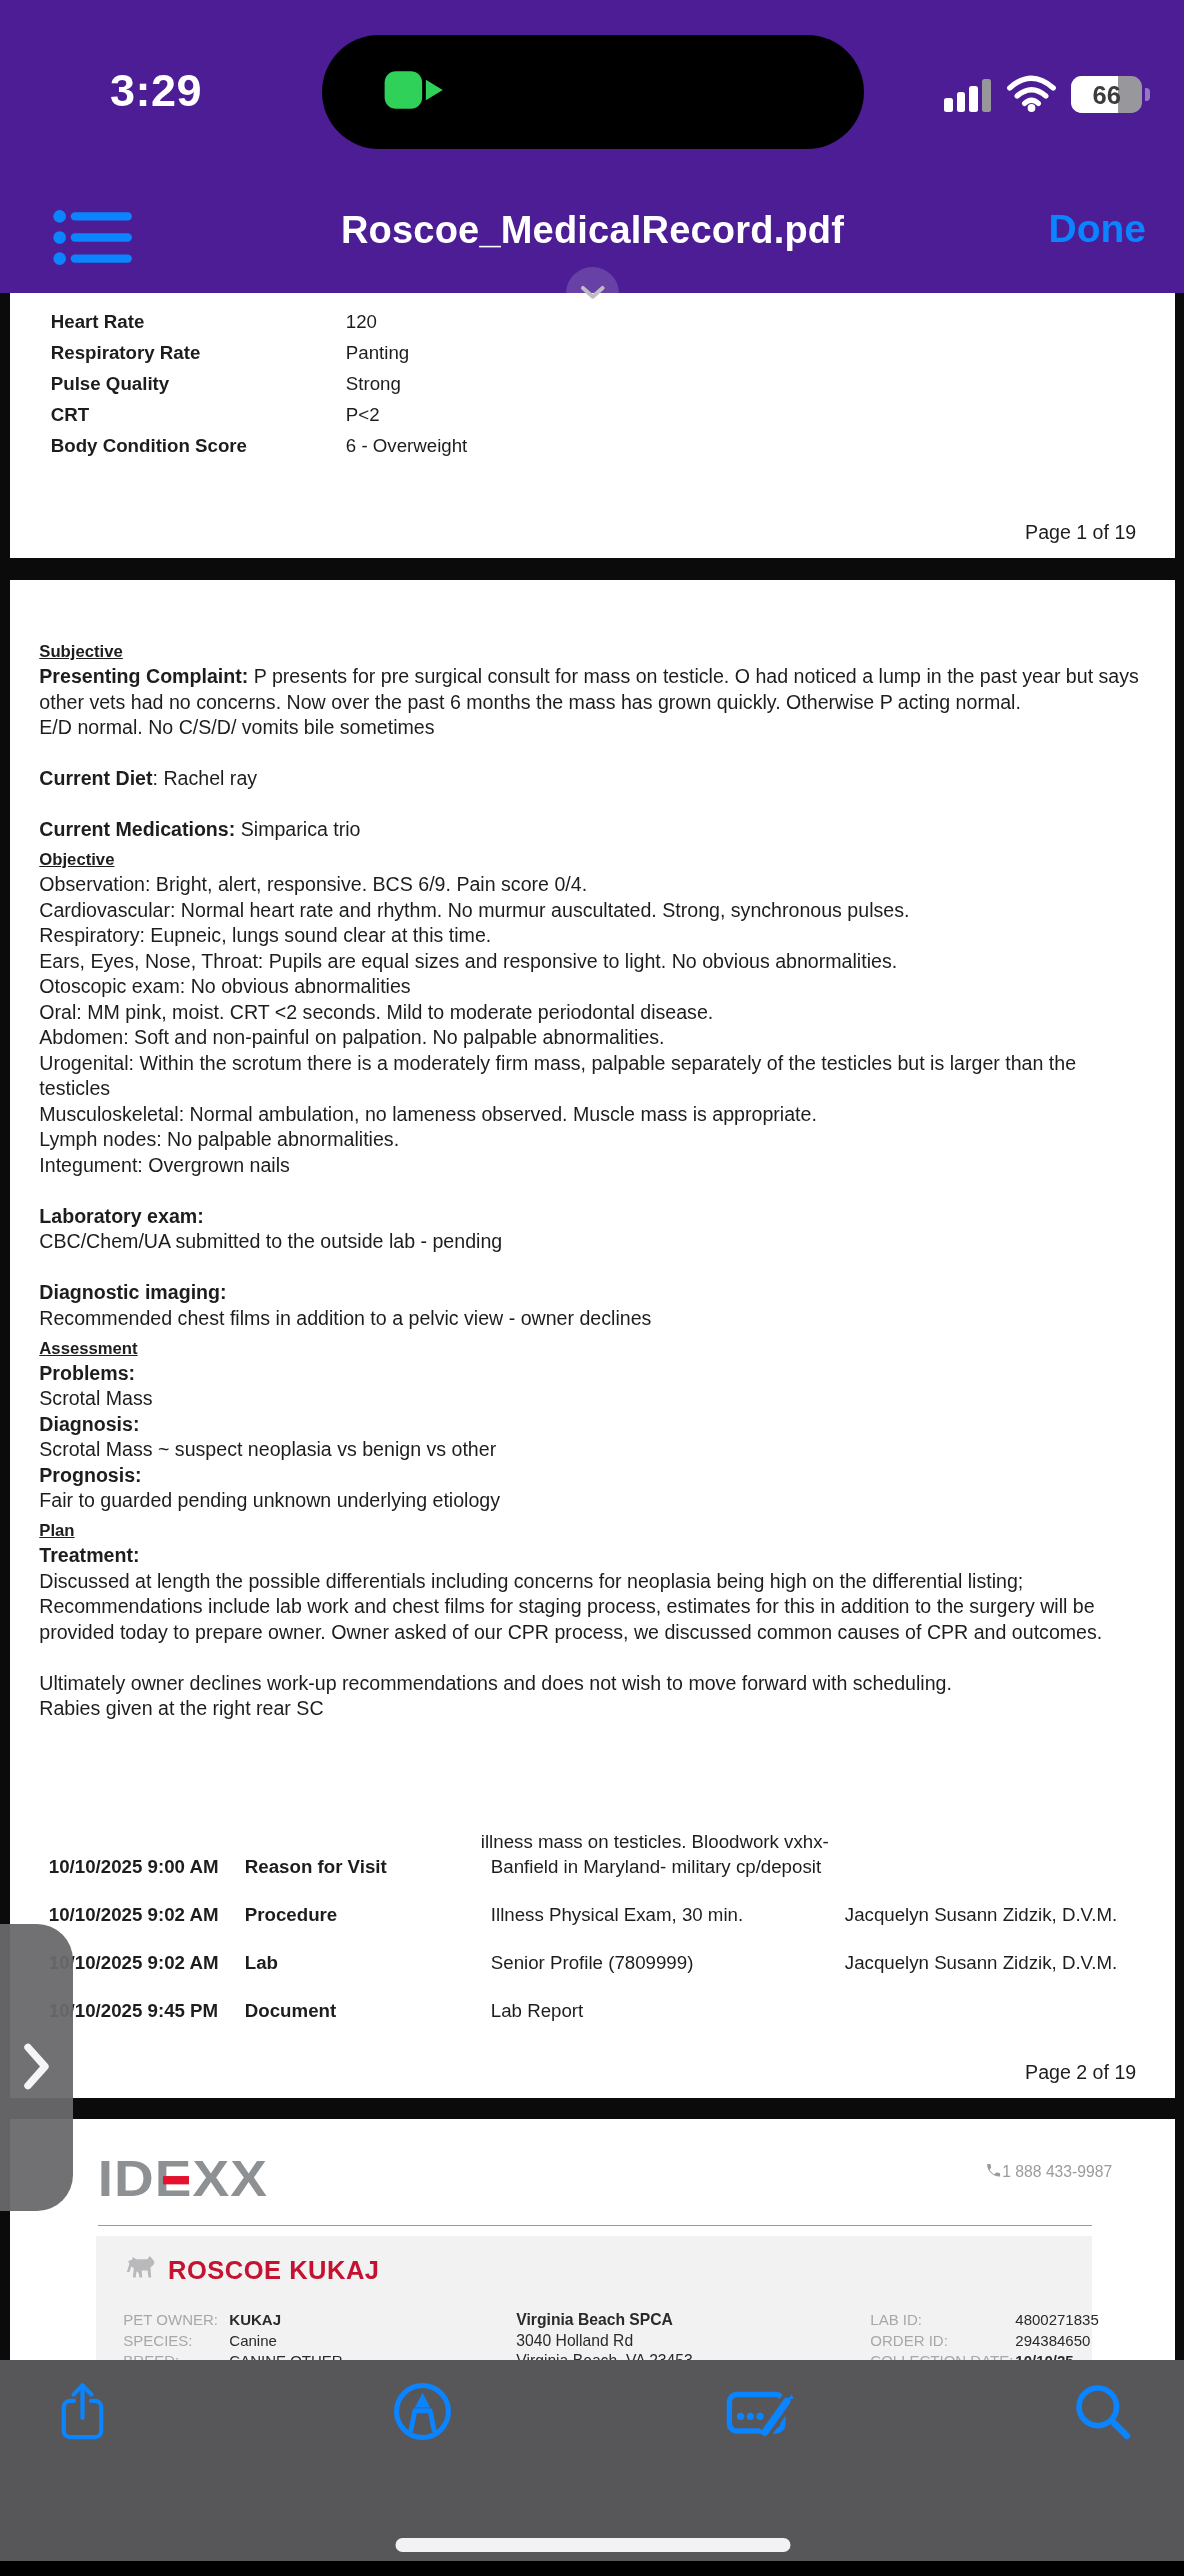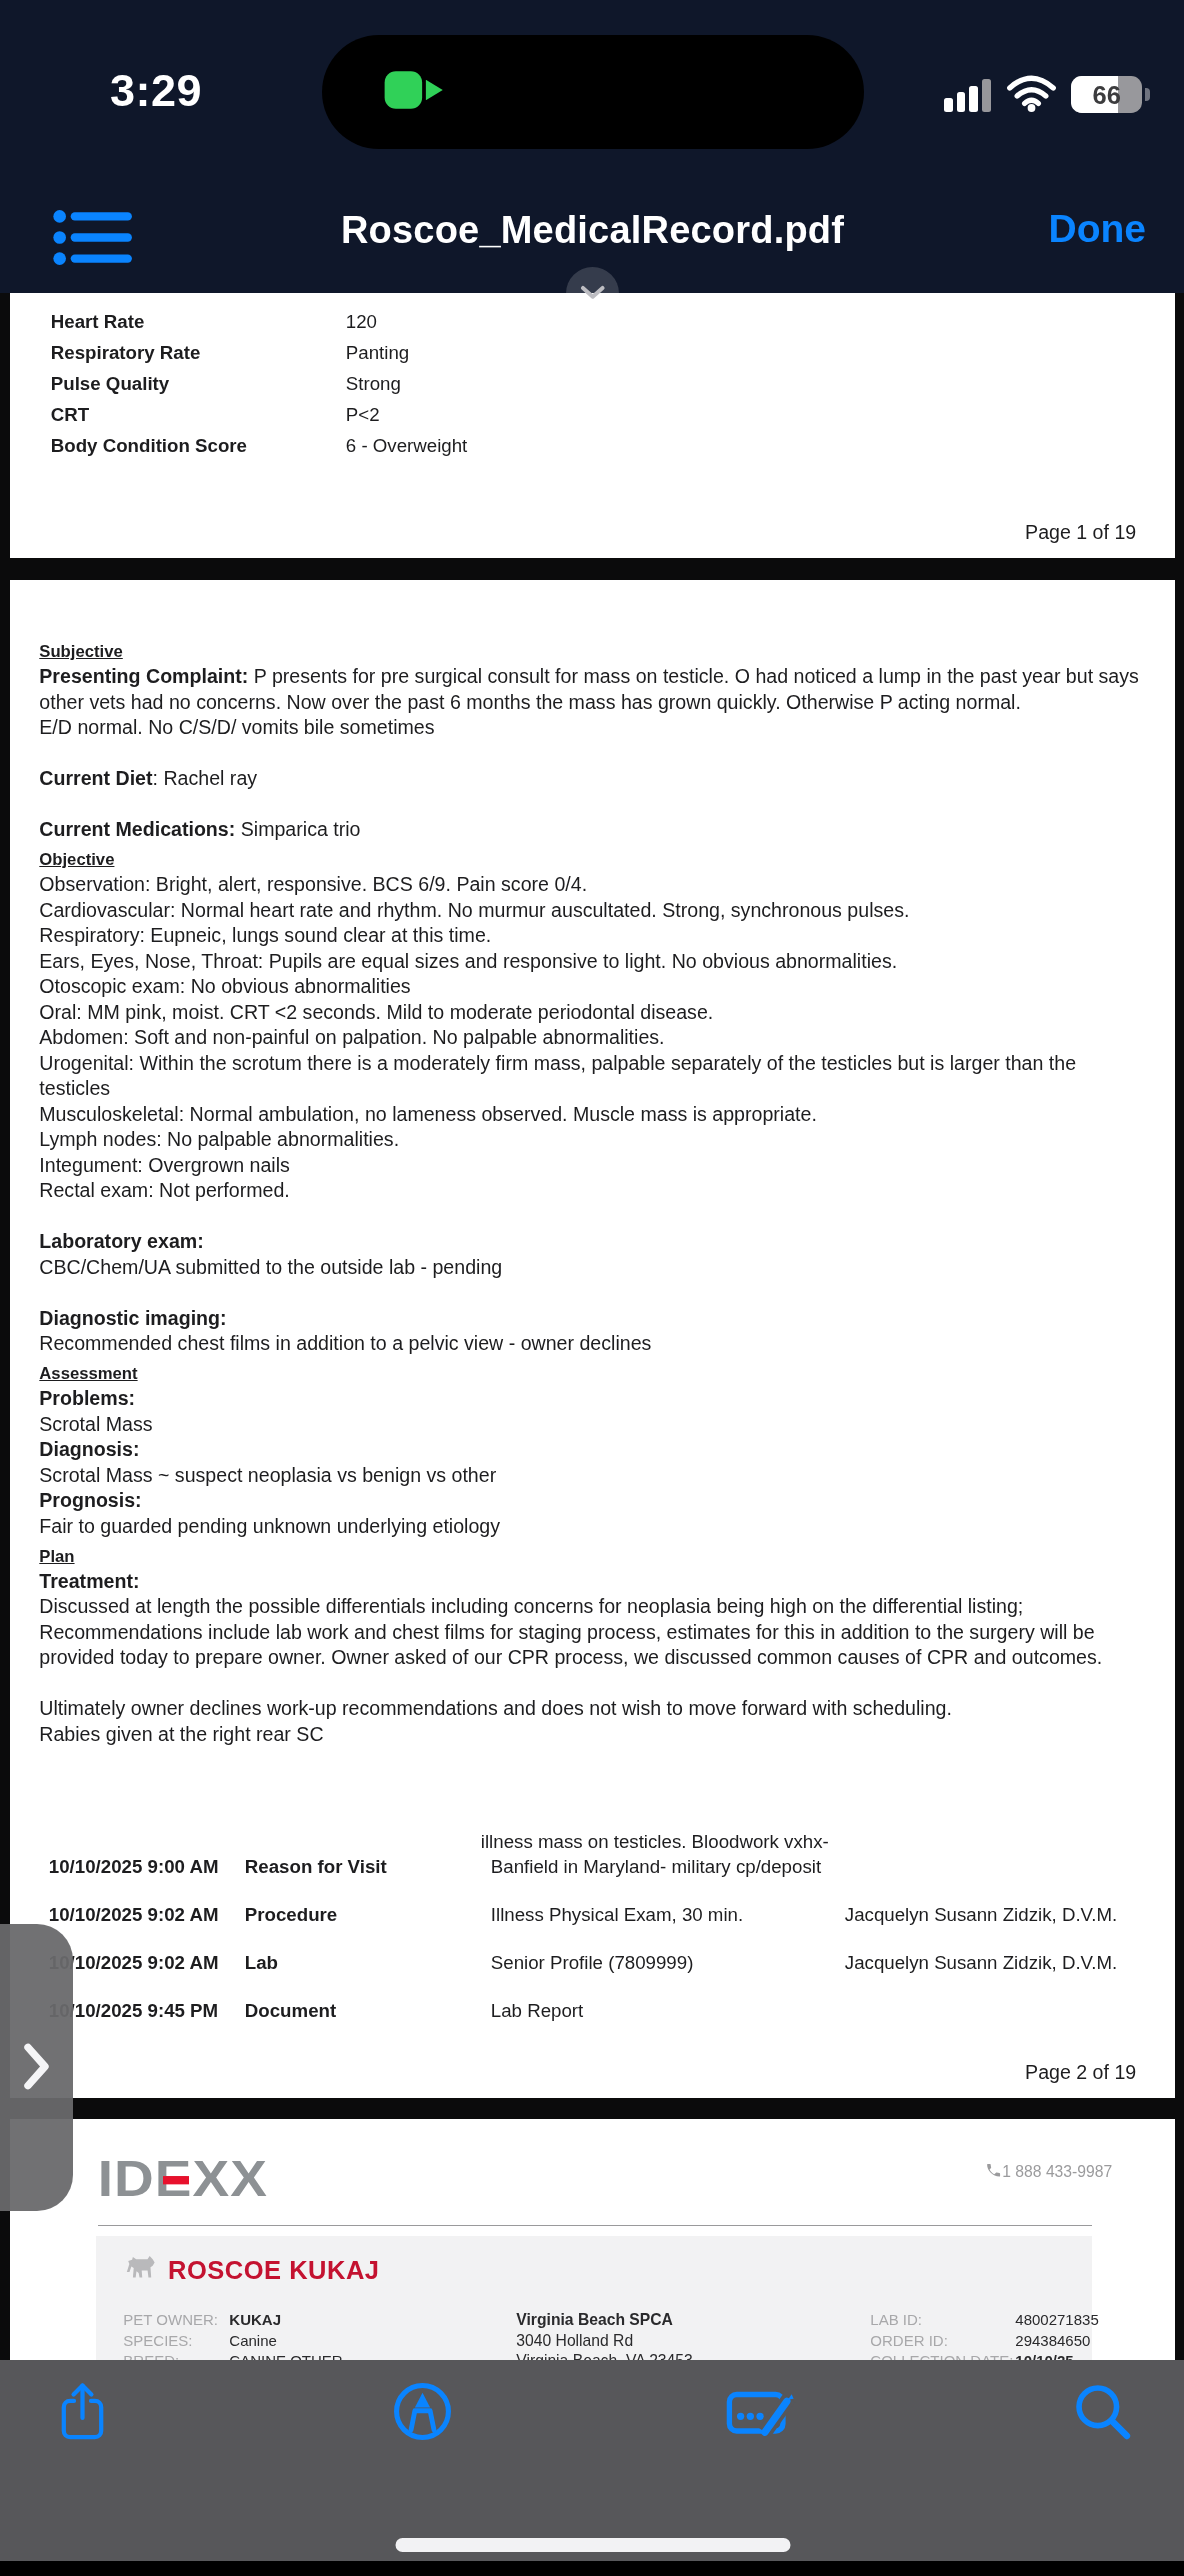--- a/index.html
+++ b/index.html
@@ -3,21 +3,21 @@
 <meta charset="utf-8">
 <style>
   html,body{margin:0;padding:0;}
   body{
     width:1185px;height:2576px;position:relative;overflow:hidden;
     background:#0b0b0c;
     font-family:"Liberation Sans", sans-serif;
     -webkit-font-smoothing:antialiased;
   }
   
-  .chrome-top{position:absolute;top:0;left:0;width:1185px;height:293px;background:#0f172a;z-index:6;}
+  .chrome-top{position:absolute;top:0;left:0;width:1185px;height:293px;background:#4c1d95;z-index:6;}
   .time{position:absolute;left:110px;top:65px;font-size:45px;font-weight:700;color:#fff;letter-spacing:0.5px;}
   .dynamic-island{position:absolute;left:50%;transform:translateX(-50%);top:35px;width:542px;height:114px;background:#000;border-radius:57px;}
   .camera-glyph{position:absolute;left:59px;top:50%;transform:translateY(-50%);}
   .status-right{position:absolute;right:35px;top:69px;display:flex;align-items:center;gap:14.7px;height:51px;}
   .signal{display:flex;align-items:flex-end;gap:3.9px;height:35px;}
   .signal .bar{width:8.8px;border-radius:2.5px;background:#fff;}
   .signal .b1{height:13.8px;}.signal .b2{height:19.6px;}.signal .b3{height:26.5px;}
   .signal .b4{height:33px;background:#97979b;}
   .battery{position:relative;width:71px;height:37px;border-radius:10.8px;background:#98989c;overflow:hidden;}
   .battery .fill{position:absolute;left:0;top:0;bottom:0;width:66%;background:#fff;}
@@ -212,21 +212,20 @@
         <div class="soap-line body"><span class="bold"></span><span>Abdomen: Soft and non-painful on palpation. No palpable abnormalities.</span></div>
 
         <div class="soap-line body"><span class="bold"></span><span>Urogenital: Within the scrotum there is a moderately firm mass, palpable separately of the testicles but is larger than the testicles</span></div>
 
         <div class="soap-line body"><span class="bold"></span><span>Musculoskeletal: Normal ambulation, no lameness observed. Muscle mass is appropriate.</span></div>
 
         <div class="soap-line body"><span class="bold"></span><span>Lymph nodes: No palpable abnormalities.</span></div>
 
         <div class="soap-line body"><span class="bold"></span><span>Integument: Overgrown nails</span></div>
 
-        <div class="soap-line body"><span class="bold"></span><span>Rectal exam: Not performed.</span></div>
 
         <div class="soap-line blank"><span class="bold"></span><span></span></div>
 
         <div class="soap-line body"><span class="bold">Laboratory exam:</span><span></span></div>
 
         <div class="soap-line body"><span class="bold"></span><span>CBC/Chem/UA submitted to the outside lab - pending</span></div>
 
         <div class="soap-line blank"><span class="bold"></span><span></span></div>
 
         <div class="soap-line body"><span class="bold">Diagnostic imaging:</span><span></span></div>

